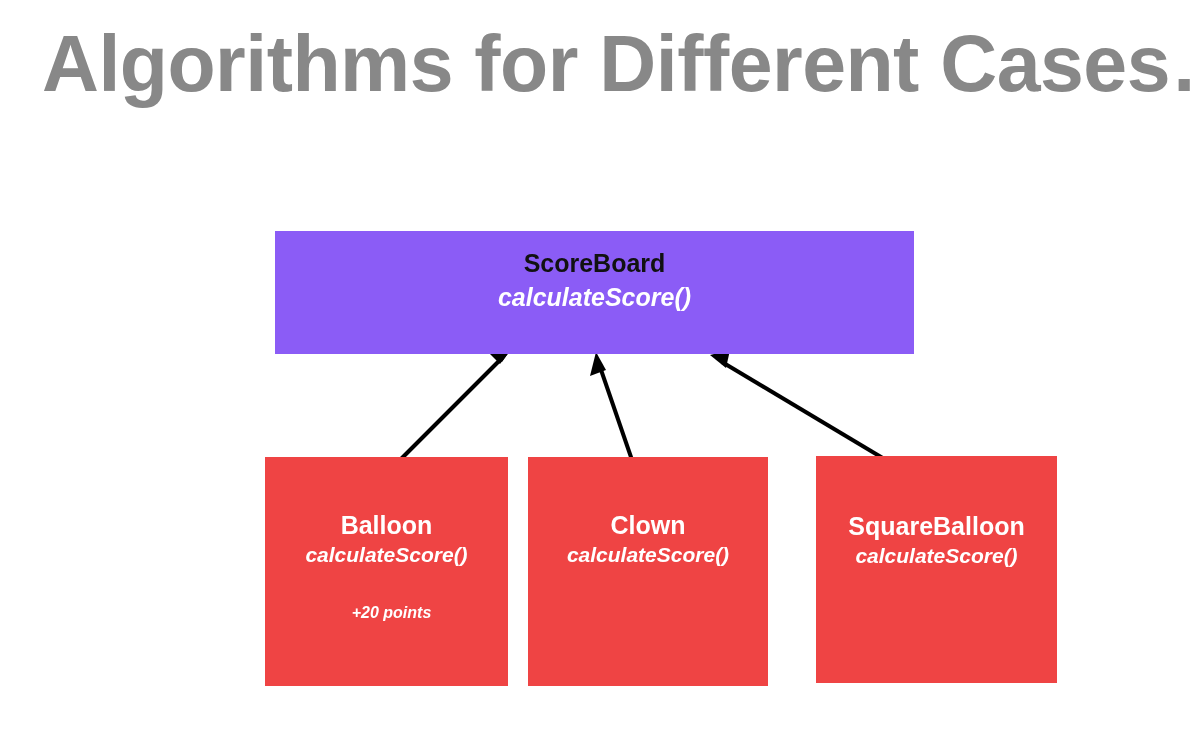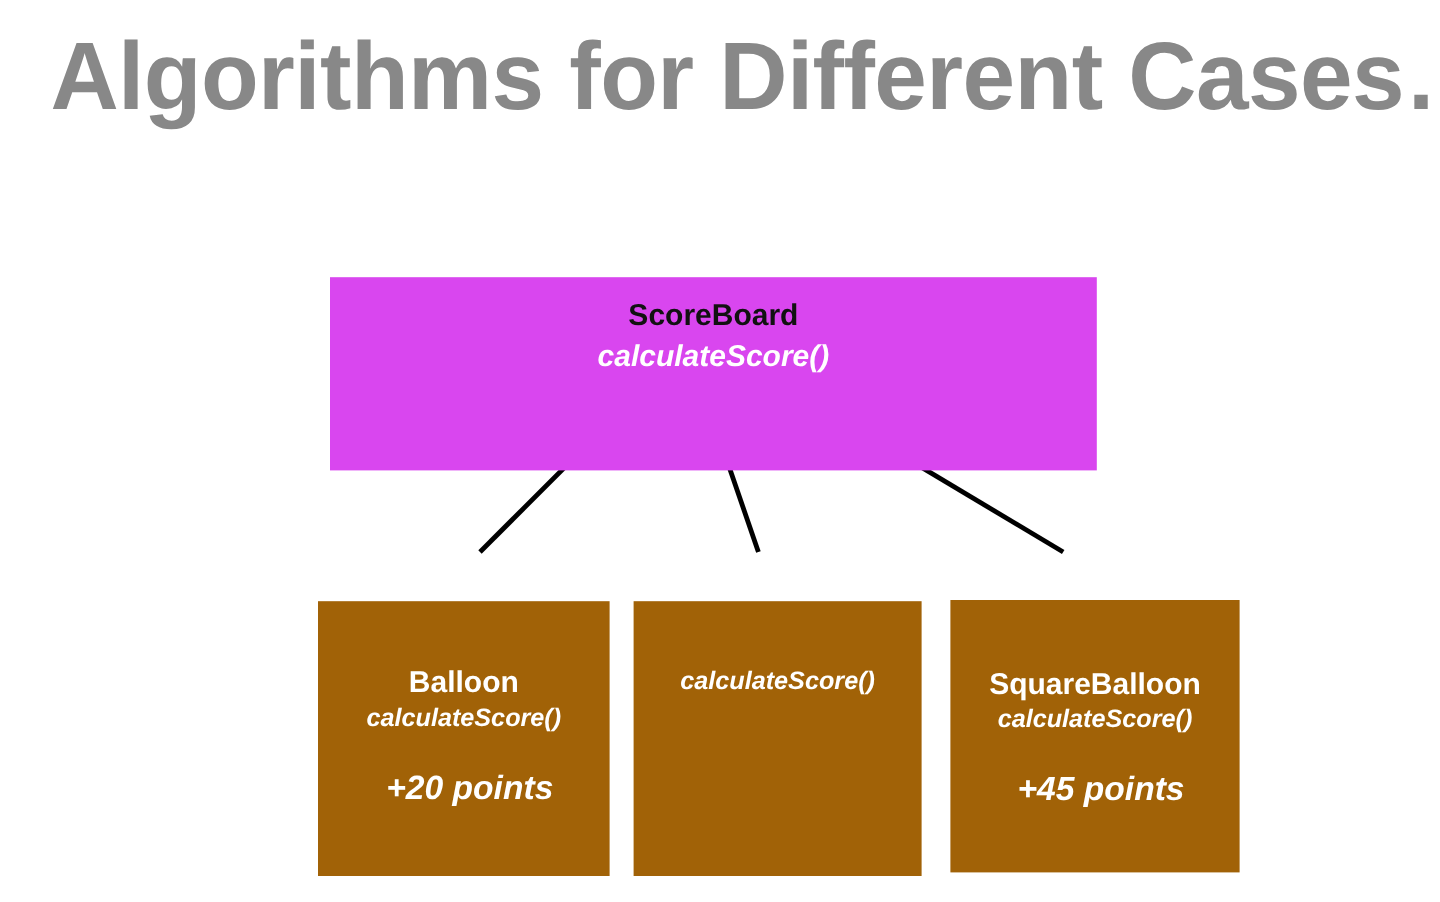--- a/index.html
+++ b/index.html
@@ -63,60 +63,59 @@
     box-sizing: border-box;
     text-align: center;
     overflow: hidden;
   }
 
   
   #node-scoreboard {
     left: 275px;
     top: 231px;
     width: 639px;
-    height: 161px;
-    background: #d946ef;
+    height: 123px;
+    background: #8b5cf6;
     padding-top: 16px;
   }
   #node-scoreboard .node-title {
     color: #111111;
     font-weight: bold;
     font-style: normal;
     font-size: 25px;
     line-height: 33px;
   }
   #node-scoreboard .node-method {
     color: #ffffff;
     font-weight: bold;
     font-style: italic;
     font-size: 25px;
     line-height: 34px;
   }
 
   
   .node-sub {
-    background: #a16207;
-    margin-top: 44px;
+    background: #ef4444;
   }
   #node-balloon {
     left: 265px;
     top: 457px;
     width: 243px;
     height: 229px;
     padding-top: 53px;
   }
   #node-clown {
     left: 528px;
     top: 457px;
     width: 240px;
     height: 229px;
     padding-top: 53px;
   }
   #node-squareballoon {
-    left: 792px;
+    left: 816px;
     top: 456px;
     width: 241px;
     height: 227px;
     padding-top: 55px;
   }
   .node-sub .node-title {
     color: #ffffff;
     font-weight: bold;
     font-style: normal;
     font-size: 25px;
@@ -129,21 +128,21 @@
     font-size: 21px;
     line-height: 27px;
   }
   .node-sub .node-spacer {
     height: 30px;
   }
   .node-sub .node-points {
     color: #ffffff;
     font-weight: bold;
     font-style: italic;
-    font-size: 28px;
+    font-size: 16px;
     line-height: 30px;
     padding-left: 10px;
   }
 </style>
 </head>
 <body>
 
 <div id="slide">
 
   <div id="slide-title">Algorithms for Different Cases…</div>
@@ -175,25 +174,25 @@
     </div>
 
     <div class="node-box node-sub" id="node-balloon">
       <div class="node-title">Balloon</div>
       <div class="node-method">calculateScore()</div>
       <div class="node-spacer"></div>
       <div class="node-points">+20 points</div>
     </div>
 
     <div class="node-box node-sub" id="node-clown">
+      <div class="node-title">Clown</div>
       <div class="node-method">calculateScore()</div>
       <div class="node-spacer"></div>
     </div>
 
     <div class="node-box node-sub" id="node-squareballoon">
       <div class="node-title">SquareBalloon</div>
       <div class="node-method">calculateScore()</div>
       <div class="node-spacer"></div>
-      <div class="node-points">+45 points</div>
     </div>
 
   </div>
 </div>
 
 </body></html>

